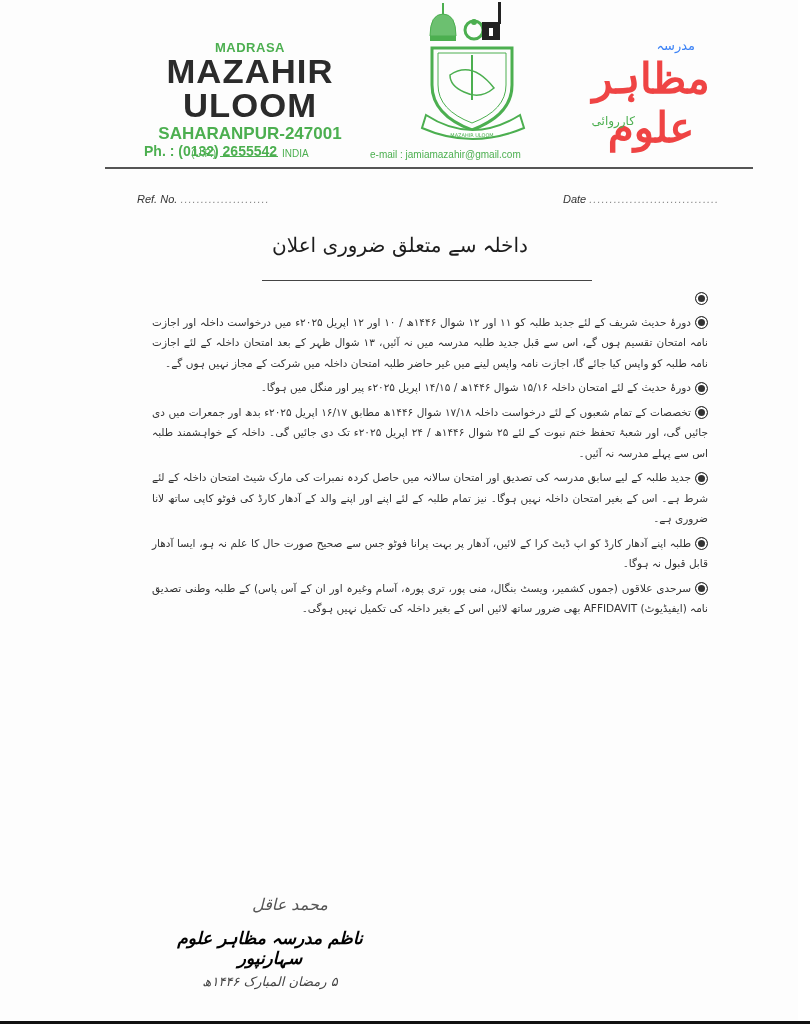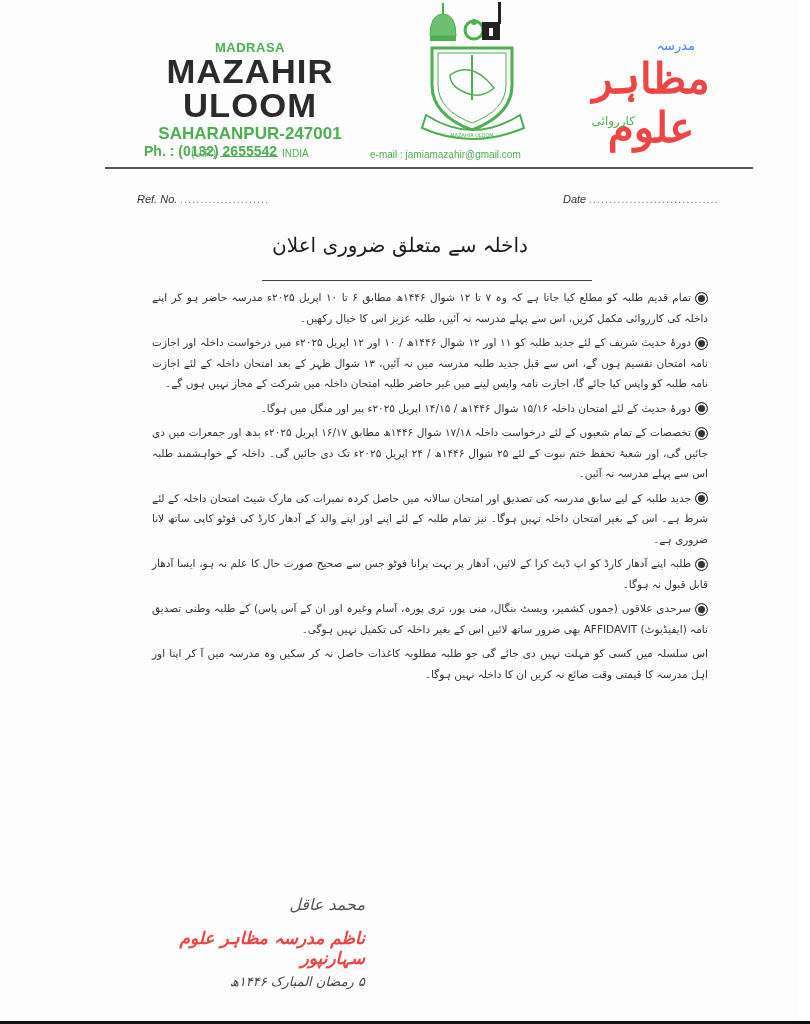--- a/index.html
+++ b/index.html
@@ -23,23 +23,23 @@
   .urdu-title .city-ur { font-family:"DejaVu Sans", sans-serif; color:#4caf50; font-size:12px; position:absolute; right:140px; top:84px; }
   .rule { position:absolute; left:105px; top:167px; width:648px; height:2px; background:#555; }
   .ref { position:absolute; left:137px; top:193px; font-family:"Liberation Sans", sans-serif; font-style:italic; font-size:11px; color:#333; }
   .date { position:absolute; left:563px; top:193px; font-family:"Liberation Sans", sans-serif; font-style:italic; font-size:11px; color:#333; }
   .dots { color:#888; letter-spacing:1px; }
   .heading { position:absolute; left:210px; top:225px; width:380px; text-align:center; direction:rtl; font-family:"DejaVu Serif", serif; font-size:20px; color:#1d1d1d; line-height:40px; }
   .heading-rule { position:absolute; left:262px; top:280px; width:330px; height:1px; background:#444; }
   .body { position:absolute; left:152px; top:287px; width:556px; direction:rtl; text-align:justify; font-family:"DejaVu Sans", sans-serif; font-size:10.5px; line-height:20.5px; color:#333; }
   .para { margin:0 0 4px 0; }
   .bullet { display:inline-block; width:11px; height:11px; border-radius:50%; background:#333; border:1px solid #333; box-shadow: inset 0 0 0 2px #fff; vertical-align:middle; margin-left:4px; }
-  .sig { position:absolute; left:175px; top:895px; width:190px; direction:rtl; text-align:right; }
+  .sig { position:absolute; left:175px; top:895px; width:190px; direction:rtl; text-align:center; }
   .sig .name { font-family:"DejaVu Serif", serif; font-style:italic; font-size:16px; color:#555; margin-left:40px; }
-  .sig .title { font-family:"DejaVu Serif", serif; font-weight:bold; font-style:italic; font-size:17px; color:#ef4444; margin-top:14px; }
+  .sig .title { font-family:"DejaVu Serif", serif; font-weight:bold; font-style:italic; font-size:17px; color:#000000; margin-top:14px; }
   .sig .sdate { font-family:"DejaVu Serif", serif; font-style:italic; font-size:13px; color:#444; margin-top:6px; }
   .bottom-bar { position:absolute; left:0; top:1021px; width:810px; height:3px; background:#111; }
 </style>
 </head>
 <body>
 
 <div class="page">
 
   <div class="hdr-left">
     <div class="madrasa">MADRASA</div>
@@ -90,28 +90,27 @@
   </div>
   <div class="date">
     <span>Date</span>
     <span class="dots">................................</span>
   </div>
 
   <div class="heading">داخلہ سے متعلق ضروری اعلان</div>
   <div class="heading-rule"></div>
 
   <div class="body">
-    <p class="para"><span class="bullet"></span><span>تمام قدیم طلبہ کو مطلع کیا جاتا ہے کہ وہ ۷ تا ۱۲ شوال ۱۴۴۶ھ مطابق ۶ تا ۱۰ اپریل ۲۰۲۵ء مدرسہ حاضر ہو کر اپنے داخلہ کی کارروائی مکمل کریں، اس سے پہلے مدرسہ نہ آئیں، طلبہ عزیز اس کا خیال رکھیں۔</span></p>
+    <p class="para"><span class="bullet"></span></p>
     <p class="para"><span class="bullet"></span><span>دورۂ حدیث شریف کے لئے جدید طلبہ کو ۱۱ اور ۱۲ شوال ۱۴۴۶ھ / ۱۰ اور ۱۲ اپریل ۲۰۲۵ء میں درخواست داخلہ اور اجازت نامہ امتحان تقسیم ہوں گے، اس سے قبل جدید طلبہ مدرسہ میں نہ آئیں، ۱۳ شوال ظہر کے بعد امتحان داخلہ کے لئے اجازت نامہ طلبہ کو واپس کیا جائے گا، اجازت نامہ واپس لینے میں غیر حاضر طلبہ امتحان داخلہ میں شرکت کے مجاز نہیں ہوں گے۔</span></p>
     <p class="para"><span class="bullet"></span><span>دورۂ حدیث کے لئے امتحان داخلہ ۱۵/۱۶ شوال ۱۴۴۶ھ / ۱۴/۱۵ اپریل ۲۰۲۵ء پیر اور منگل میں ہوگا۔</span></p>
     <p class="para"><span class="bullet"></span><span>تخصصات کے تمام شعبوں کے لئے درخواست داخلہ ۱۷/۱۸ شوال ۱۴۴۶ھ مطابق ۱۶/۱۷ اپریل ۲۰۲۵ء بدھ اور جمعرات میں دی جائیں گی، اور شعبۂ تحفظ ختم نبوت کے لئے ۲۵ شوال ۱۴۴۶ھ / ۲۴ اپریل ۲۰۲۵ء تک دی جائیں گی۔ داخلہ کے خواہشمند طلبہ اس سے پہلے مدرسہ نہ آئیں۔</span></p>
     <p class="para"><span class="bullet"></span><span>جدید طلبہ کے لیے سابق مدرسہ کی تصدیق اور امتحان سالانہ میں حاصل کردہ نمبرات کی مارک شیٹ امتحان داخلہ کے لئے شرط ہے۔ اس کے بغیر امتحان داخلہ نہیں ہوگا۔ نیز تمام طلبہ کے لئے اپنے اور اپنے والد کے آدھار کارڈ کی فوٹو کاپی ساتھ لانا ضروری ہے۔</span></p>
     <p class="para"><span class="bullet"></span><span>طلبہ اپنے آدھار کارڈ کو اپ ڈیٹ کرا کے لائیں، آدھار پر بہت پرانا فوٹو جس سے صحیح صورت حال کا علم نہ ہو، ایسا آدھار قابل قبول نہ ہوگا۔</span></p>
     <p class="para"><span class="bullet"></span><span>سرحدی علاقوں (جموں کشمیر، ویسٹ بنگال، منی پور، تری پورہ، آسام وغیرہ اور ان کے آس پاس) کے طلبہ وطنی تصدیق نامہ (ایفیڈیوٹ) AFFIDAVIT بھی ضرور ساتھ لائیں اس کے بغیر داخلہ کی تکمیل نہیں ہوگی۔</span></p>
-    <p class="para"><span>اس سلسلہ میں کسی کو مہلت نہیں دی جائے گی جو طلبہ مطلوبہ کاغذات حاصل نہ کر سکیں وہ مدرسہ میں آ کر اپنا اور اہل مدرسہ کا قیمتی وقت ضائع نہ کریں ان کا داخلہ نہیں ہوگا۔</span></p>
   </div>
 
   <div class="sig">
     <div class="name">محمد عاقل</div>
     <div class="title">ناظم مدرسہ مظاہر علوم سہارنپور</div>
     <div class="sdate">۵ رمضان المبارک ۱۴۴۶ھ</div>
   </div>
 
   <div class="bottom-bar"></div>
 </div>

